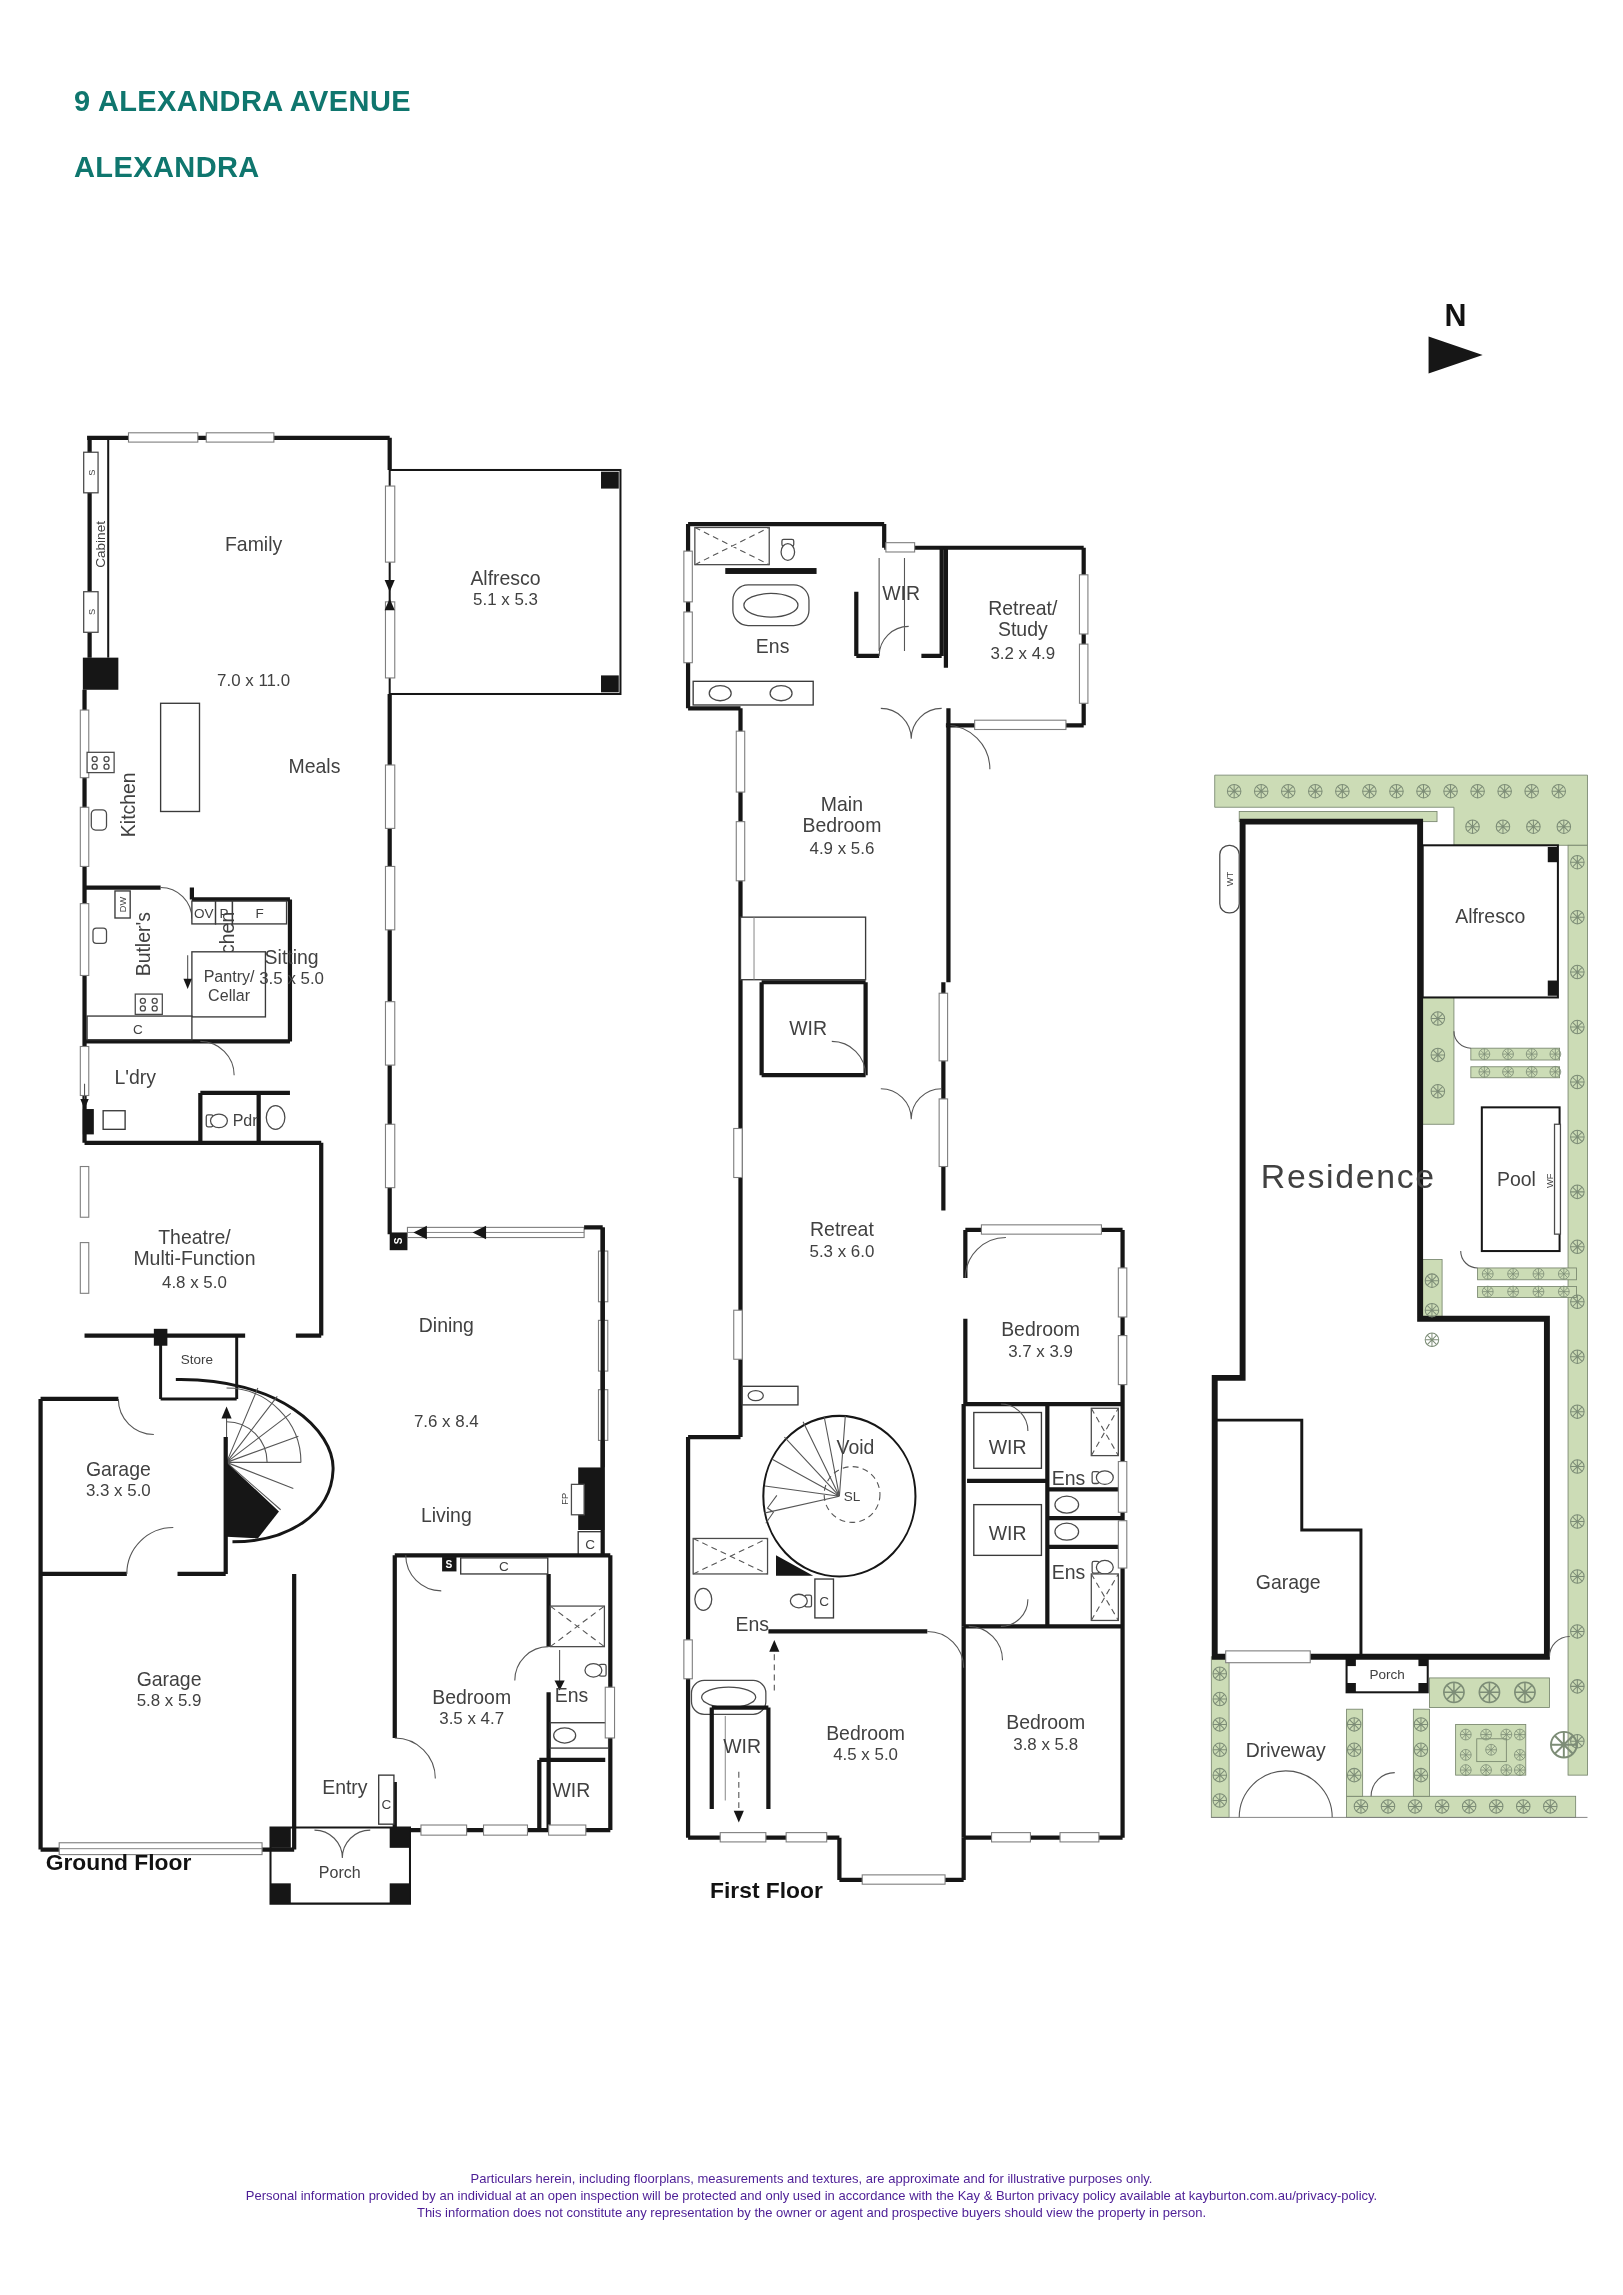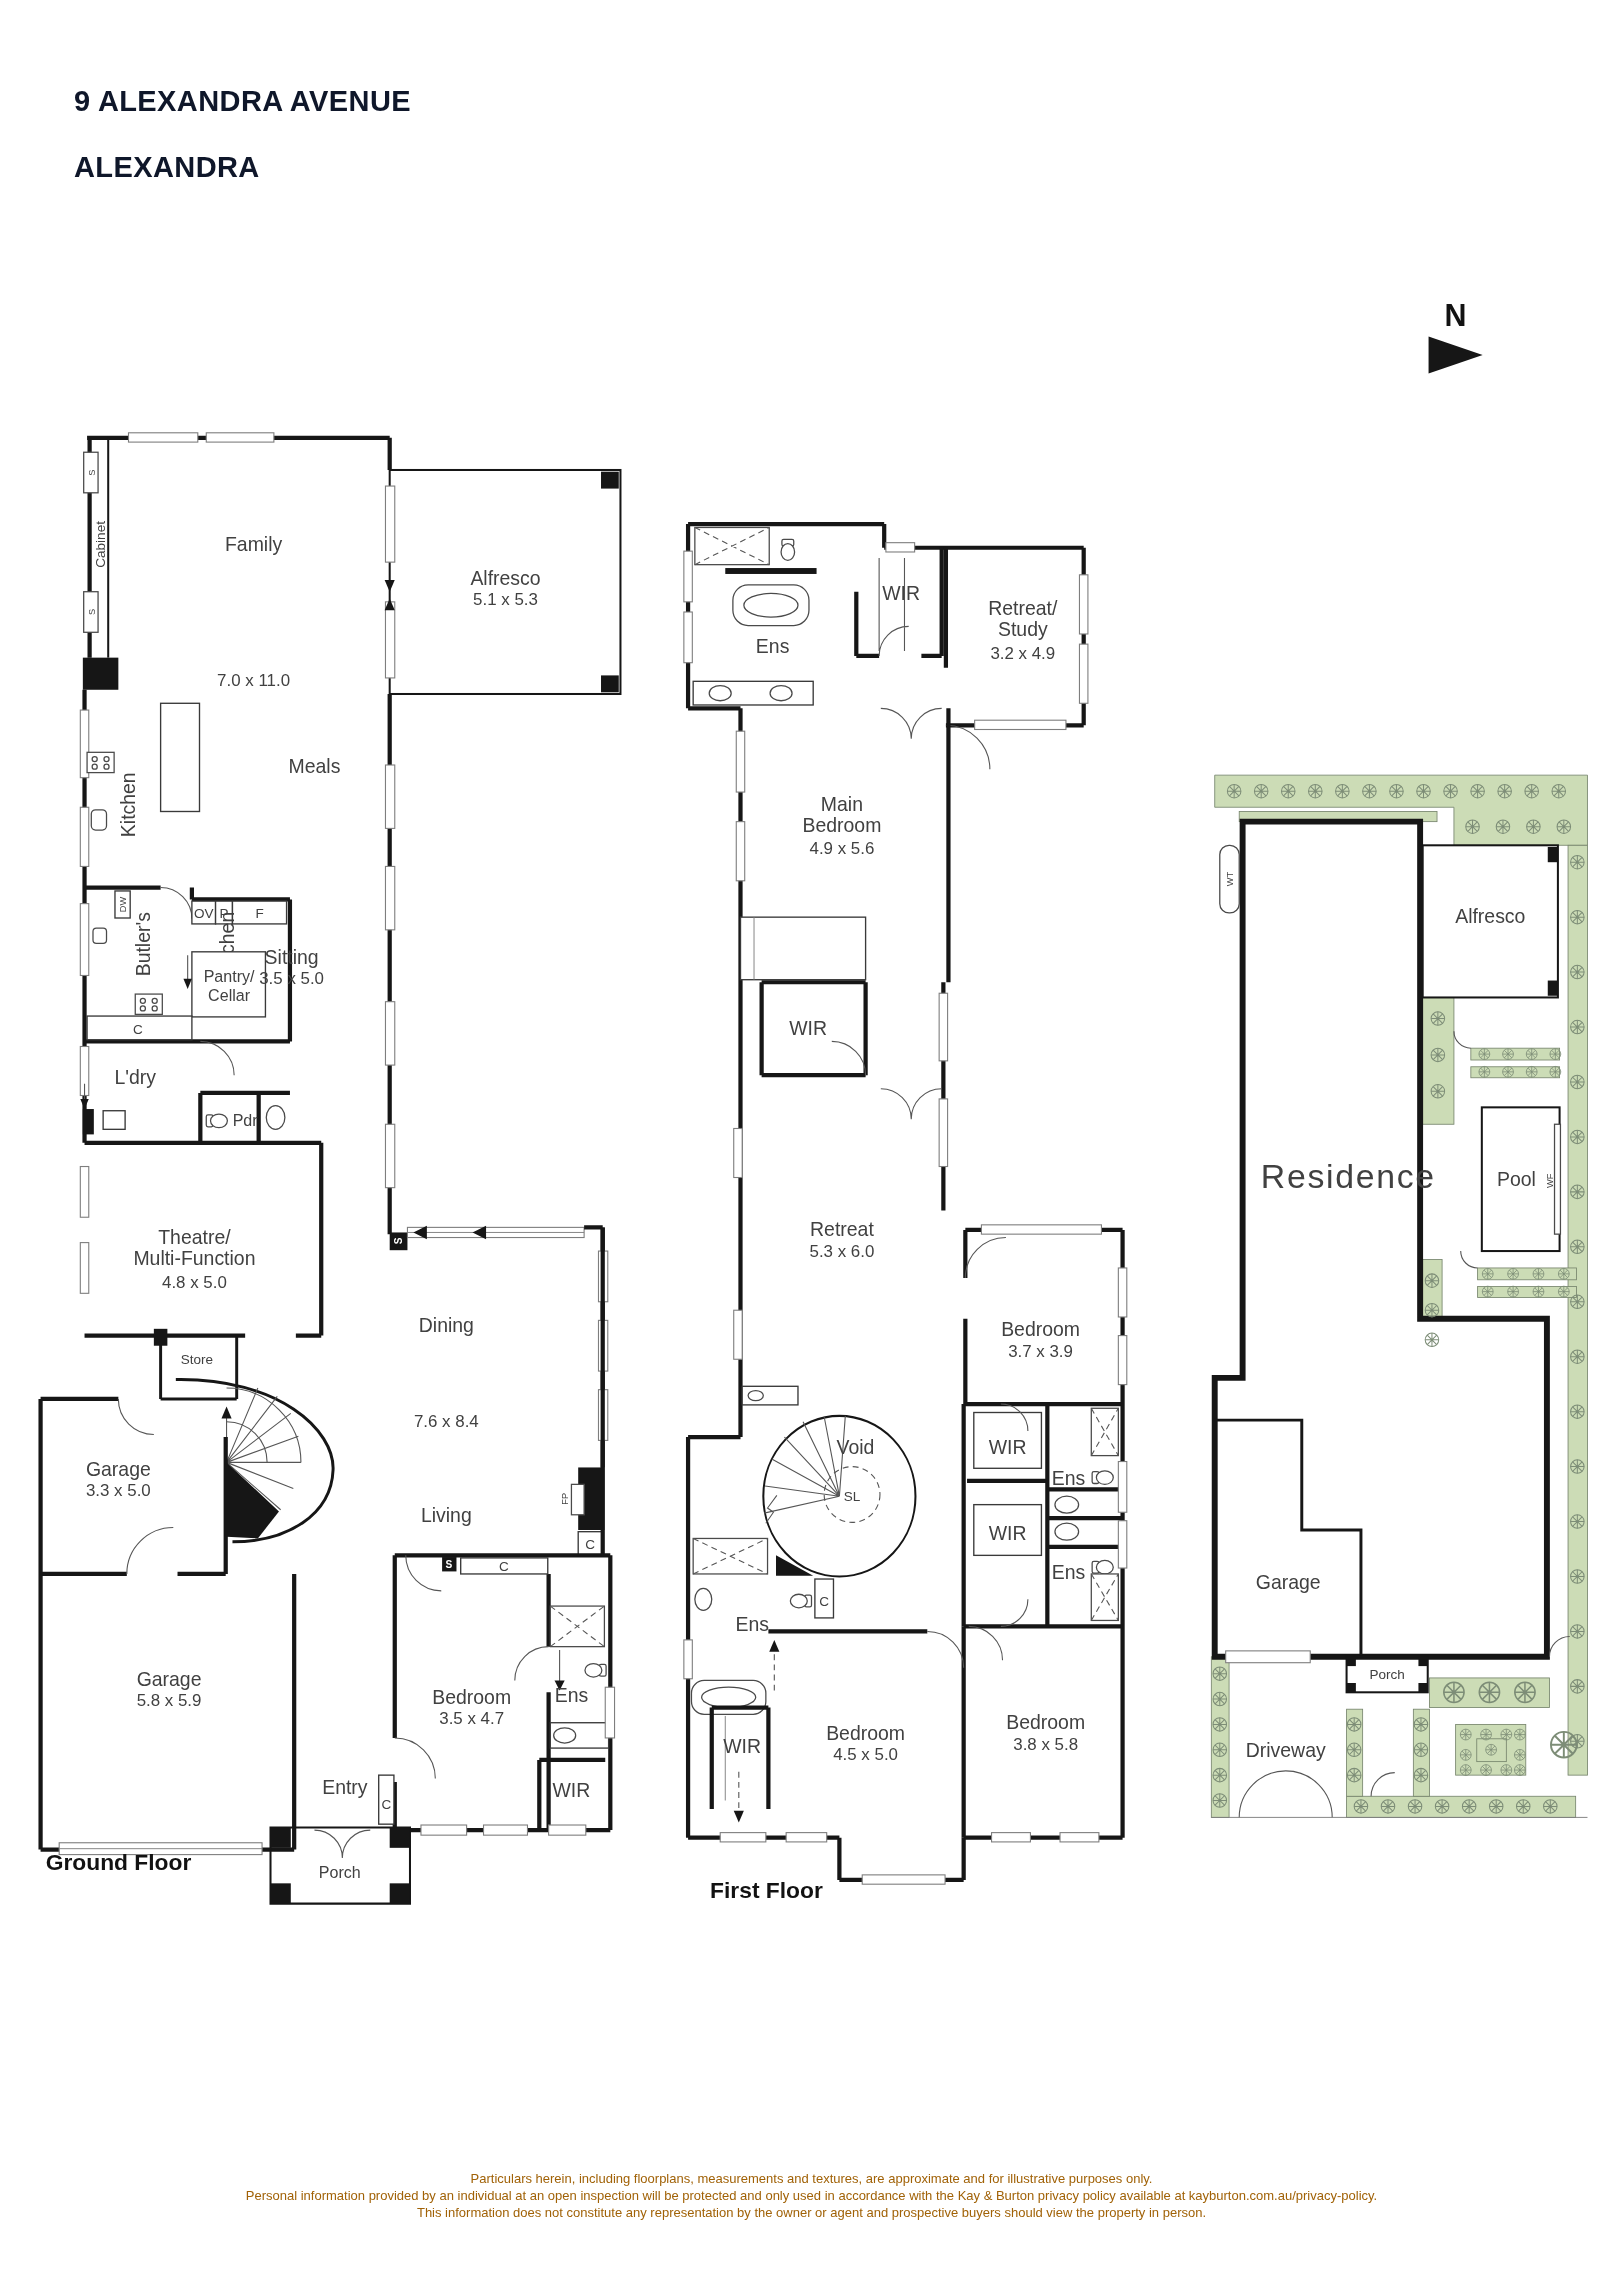--- a/index.html
+++ b/index.html
@@ -1,21 +1,21 @@
 <!DOCTYPE html>
 <html style="font-size:13.5px"><head>
 <meta charset="utf-8">
 <style>
   html,body{margin:0;padding:0;background:#ffffff;}
   .page{position:relative;width:1623px;height:2295px;background:#fff;overflow:hidden;
         font-family:"Liberation Sans", sans-serif;}
   .title{position:absolute;left:74px;top:85px;font-size:29px;line-height:33px;
-         font-weight:bold;color:#0f172a;letter-spacing:0.4px;white-space:pre-line;}
+         font-weight:bold;color:#0f766e;letter-spacing:0.4px;white-space:pre-line;}
   .footer{position:absolute;left:0;top:2170px;width:1623px;text-align:center;
-          font-size:13px;line-height:17px;color:#a16207;font-weight:400;}
+          font-size:13px;line-height:17px;color:#4c1d95;font-weight:400;}
   svg{position:absolute;left:0;top:0;}
   
   .w{stroke:#161616;stroke-width:5;fill:none;stroke-linejoin:miter;stroke-linecap:butt;}
   .w4{stroke:#161616;stroke-width:3.5;fill:none;}
   .w2{stroke:#161616;stroke-width:2.4;fill:none;}
   .w7{stroke:#161616;stroke-width:7;fill:#ffffff;}
   .ink{fill:#161616;stroke:none;}
   .thin{fill:#fff;stroke:#3a3a3a;stroke-width:1.6;}
   .fix{fill:#fff;stroke:#4a4a4a;stroke-width:1.5;}
   .door{fill:none;stroke:#565656;stroke-width:1.3;}

